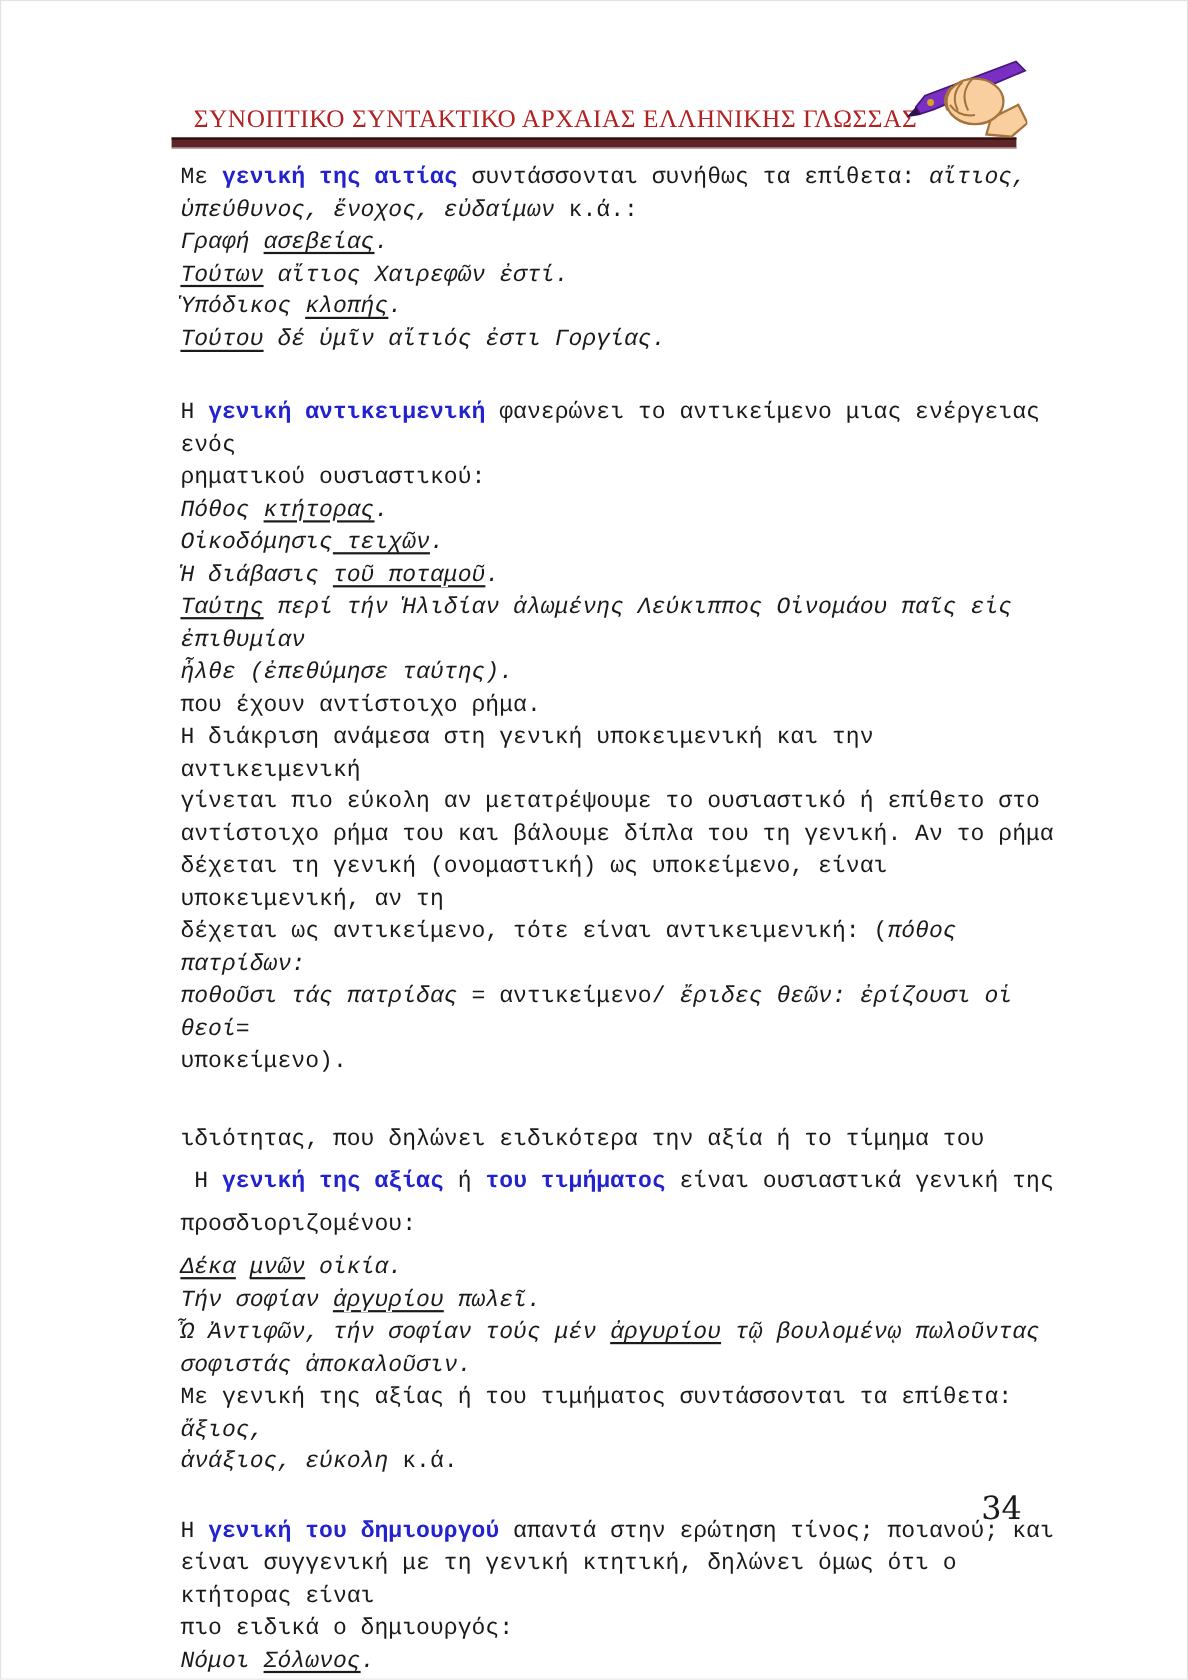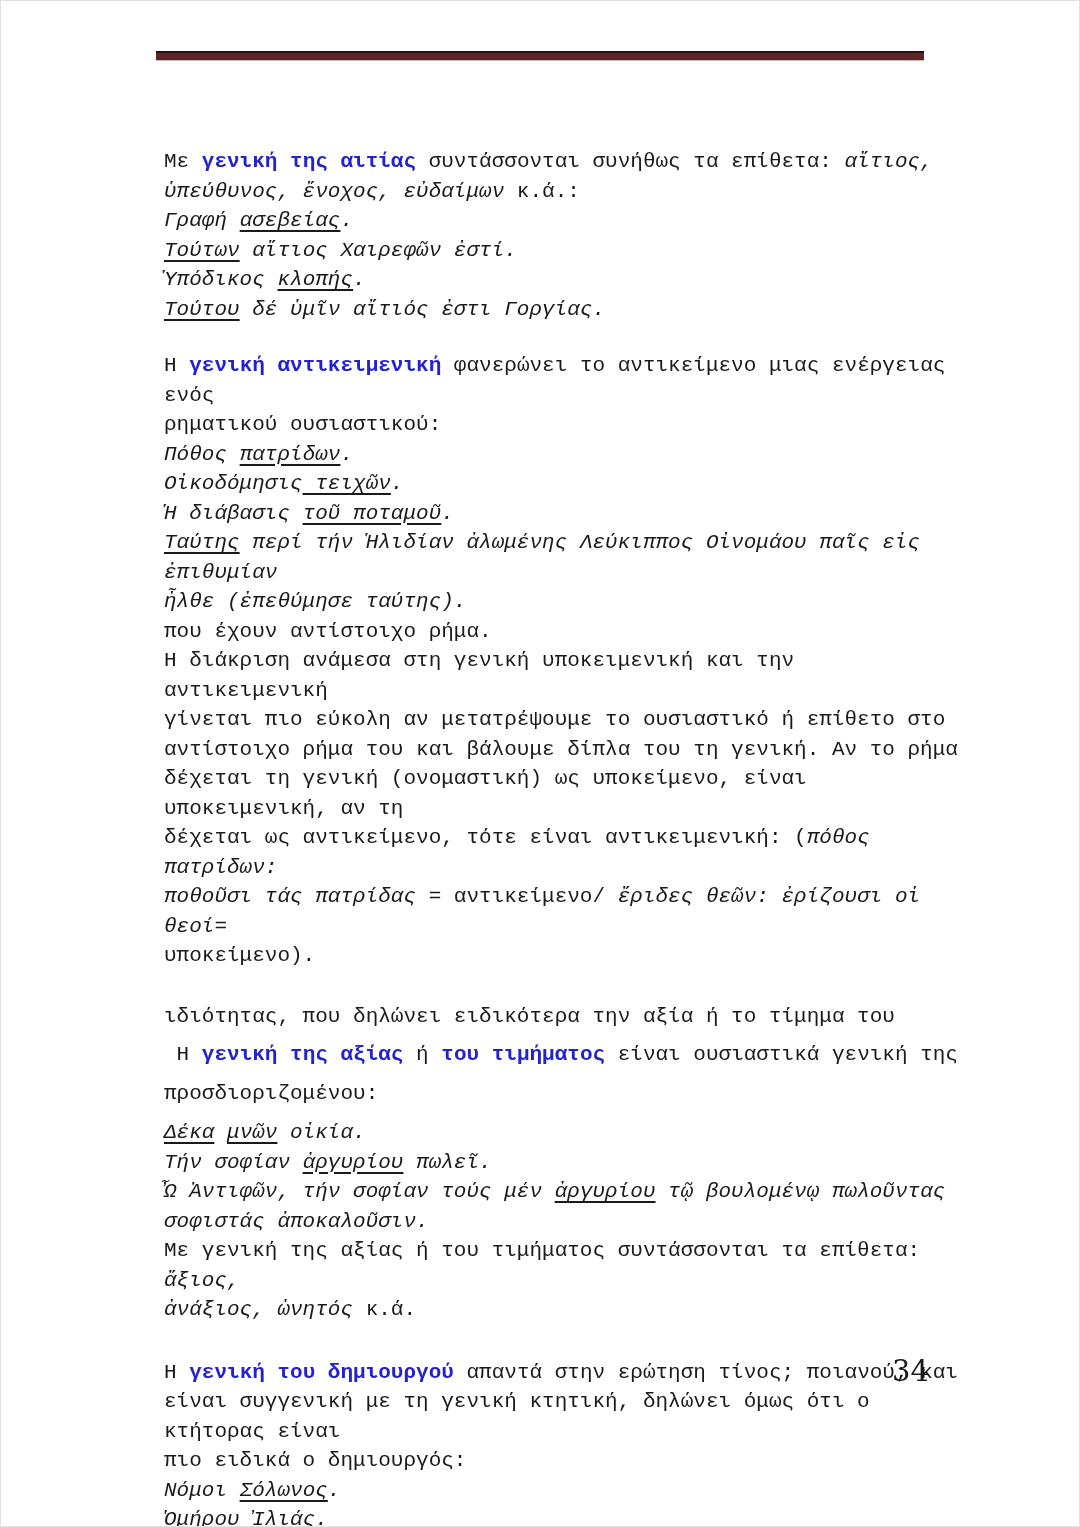--- a/index.html
+++ b/index.html
@@ -30,57 +30,77 @@
   .hdr-rule {
     height:7px;
     background:var(--rule,#5e2529);
     border-top:2px solid var(--rule-edge,#2e0d10);
     border-bottom:1px solid #c9b6b6;
   }
 
   
   .docbody { position:absolute; left:163px; top:146px; width:800px;font-family:Liberation Mono, monospace; }
   .block {}
-  .m-norm  { margin-top:27px; }
+  .m-norm  { margin-top:37px; }
   .m-tight { margin-top:5px;  }
   .m-wide  { margin-top:33px; }
   .line { line-height:29.5px; font-size:21px; white-space:pre-wrap; }
   .loose .line { line-height:38.5px; }
 
   .s-n  {}
   .s-b  { color:var(--accent,#2222ce); font-weight:bold; }
   .s-i  { font-style:italic; }
   .s-iu { font-style:italic; text-decoration:underline;
           text-underline-offset:4px; text-decoration-thickness:1.6px; }
 
   
   .pagenum { position:absolute; left:891px; top:1356px; font-size:29px; line-height:28px; }
 </style>
 </head>
 <body>
 
 <div class="page" style="--title-color: #B22222; --rule: #5E2529; --rule-edge: #2E0D10; --accent: #2222CE; --text: #1A1A1A; --page-bg: #FFFFFF;">
 
   <header class="hdr">
+    <div class="hdr-row">
+      <div class="hdr-title">ΣΥΝΟΠΤΙΚΟ ΣΥΝΤΑΚΤΙΚΟ ΑΡΧΑΙΑΣ ΕΛΛΗΝΙΚΗΣ ΓΛΩΣΣΑΣ</div>
+      <svg class="pen-icon" viewBox="0 0 112 72" aria-hidden="true">
+
+        <path d="M80,56 L104,44 L112,60 L98,72 L76,70 Z" fill="#F9CFA0" stroke="#A5743B" stroke-width="2"></path>
+
+        <path d="M14,46 L22,36 L102,6 L110,14 L30,48 L18,52 Z" fill="#7B2FC2" stroke="#45187A" stroke-width="1.5"></path>
+
+        <path d="M14,46 L18,53 L6,55 Z" fill="#2E0F4F"></path>
+        <circle cx="27" cy="42" r="3" fill="#D9A520"></circle>
+
+        <ellipse cx="66" cy="41" rx="25" ry="20" fill="#F9CFA0" stroke="#A5743B" stroke-width="2"></ellipse>
+
+        <path d="M46,28 q-10,9 -4,21" fill="none" stroke="#A5743B" stroke-width="1.8"></path>
+        <path d="M55,24 q-11,11 -4,25" fill="none" stroke="#A5743B" stroke-width="1.8"></path>
+        <path d="M64,21 q-12,12 -4,28" fill="none" stroke="#A5743B" stroke-width="1.8"></path>
+
+        <path d="M44,44 q8,11 22,9" fill="none" stroke="#A5743B" stroke-width="1.8"></path>
+      </svg>
+    </div>
     <div class="hdr-rule"></div>
   </header>
 
   <main class="docbody" id="doc-body">
       <div class="block">
         <div class="line"><span class="s-n">Με </span><span class="s-b">γενική της αιτίας</span><span class="s-n"> συντάσσονται συνήθως τα επίθετα: </span><span class="s-i">αἴτιος,</span></div>
         <div class="line"><span class="s-i">ὑπεύθυνος, ἔνοχος, εὐδαίμων</span><span class="s-n"> κ.ά.:</span></div>
         <div class="line"><span class="s-i">Γραφή </span><span class="s-iu">ασεβείας</span><span class="s-i">.</span></div>
         <div class="line"><span class="s-iu">Τούτων</span><span class="s-i"> αἴτιος Χαιρεφῶν ἐστί.</span></div>
         <div class="line"><span class="s-i">Ὑπόδικος </span><span class="s-iu">κλοπής</span><span class="s-i">.</span></div>
         <div class="line"><span class="s-iu">Τούτου</span><span class="s-i"> δέ ὑμῖν αἴτιός ἐστι Γοργίας.</span></div>
       </div>
       <div class="block m-norm">
         <div class="line"><span class="s-n">Η </span><span class="s-b">γενική αντικειμενική</span><span class="s-n"> φανερώνει το αντικείμενο μιας ενέργειας ενός</span></div>
         <div class="line"><span class="s-n">ρηματικού ουσιαστικού:</span></div>
-        <div class="line"><span class="s-i">Πόθος </span><span class="s-iu">πατρίδων</span><span class="s-i">.</span></div>
+        <div class="line"><span class="s-i">Πόθος </span><span class="s-iu">κτήτορας</span><span class="s-i">.</span></div>
         <div class="line"><span class="s-i">Οἰκοδόμησις</span><span class="s-iu"> τειχῶν</span><span class="s-i">.</span></div>
         <div class="line"><span class="s-i">Ἡ διάβασις </span><span class="s-iu">τοῦ ποταμοῦ</span><span class="s-i">.</span></div>
         <div class="line"><span class="s-iu">Ταύτης</span><span class="s-i"> περί τήν Ἡλιδίαν ἀλωμένης Λεύκιππος Οἰνομάου παῖς εἰς ἐπιθυμίαν</span></div>
         <div class="line"><span class="s-i">ἦλθε (ἐπεθύμησε ταύτης).</span></div>
         <div class="line"><span class="s-n">που έχουν αντίστοιχο ρήμα.</span></div>
         <div class="line"><span class="s-n">Η διάκριση ανάμεσα στη γενική υποκειμενική και την αντικειμενική</span></div>
         <div class="line"><span class="s-n">γίνεται πιο εύκολη αν μετατρέψουμε το ουσιαστικό ή επίθετο στο</span></div>
         <div class="line"><span class="s-n">αντίστοιχο ρήμα του και βάλουμε δίπλα του τη γενική. Αν το ρήμα</span></div>
         <div class="line"><span class="s-n">δέχεται τη γενική (ονομαστική) ως υποκείμενο, είναι υποκειμενική, αν τη</span></div>
         <div class="line"><span class="s-n">δέχεται ως αντικείμενο, τότε είναι αντικειμενική: (</span><span class="s-i">πόθος πατρίδων:</span></div>
@@ -91,21 +111,21 @@
         <div class="line"><span class="s-n">ιδιότητας, που δηλώνει ειδικότερα την αξία ή το τίμημα του</span></div>
         <div class="line"><span class="s-n"> Η </span><span class="s-b">γενική της αξίας</span><span class="s-n"> ή </span><span class="s-b">του τιμήματος</span><span class="s-n"> είναι ουσιαστικά γενική της</span></div>
         <div class="line"><span class="s-n">προσδιοριζομένου:</span></div>
       </div>
       <div class="block m-tight">
         <div class="line"><span class="s-iu">Δέκα</span><span class="s-i"> </span><span class="s-iu">μνῶν</span><span class="s-i"> οἰκία.</span></div>
         <div class="line"><span class="s-i">Τήν σοφίαν </span><span class="s-iu">ἀργυρίου</span><span class="s-i"> πωλεῖ.</span></div>
         <div class="line"><span class="s-i">Ὦ Ἀντιφῶν, τήν σοφίαν τούς μέν </span><span class="s-iu">ἀργυρίου</span><span class="s-i"> τῷ βουλομένῳ πωλοῦντας</span></div>
         <div class="line"><span class="s-i">σοφιστάς ἀποκαλοῦσιν.</span></div>
         <div class="line"><span class="s-n">Με γενική της αξίας ή του τιμήματος συντάσσονται τα επίθετα: </span><span class="s-i">ἄξιος,</span></div>
-        <div class="line"><span class="s-i">ἀνάξιος, ὠνητός</span><span class="s-n"> κ.ά.</span></div>
+        <div class="line"><span class="s-i">ἀνάξιος, εύκολη</span><span class="s-n"> κ.ά.</span></div>
       </div>
       <div class="block m-wide">
         <div class="line"><span class="s-n">Η </span><span class="s-b">γενική του δημιουργού</span><span class="s-n"> απαντά στην ερώτηση τίνος; ποιανού; και</span></div>
         <div class="line"><span class="s-n">είναι συγγενική με τη γενική κτητική, δηλώνει όμως ότι ο κτήτορας είναι</span></div>
         <div class="line"><span class="s-n">πιο ειδικά ο δημιουργός:</span></div>
         <div class="line"><span class="s-i">Νόμοι </span><span class="s-iu">Σόλωνος</span><span class="s-i">.</span></div>
         <div class="line"><span class="s-iu">Ὁμήρου</span><span class="s-i"> Ἰλιάς.</span></div>
       </div>
     </main>
 

